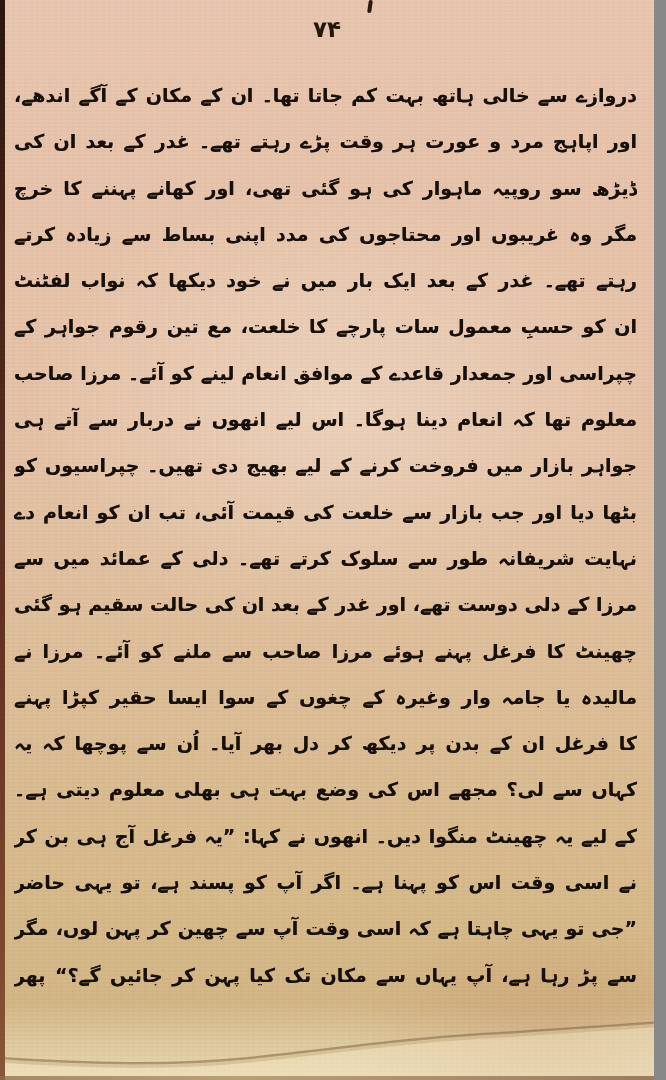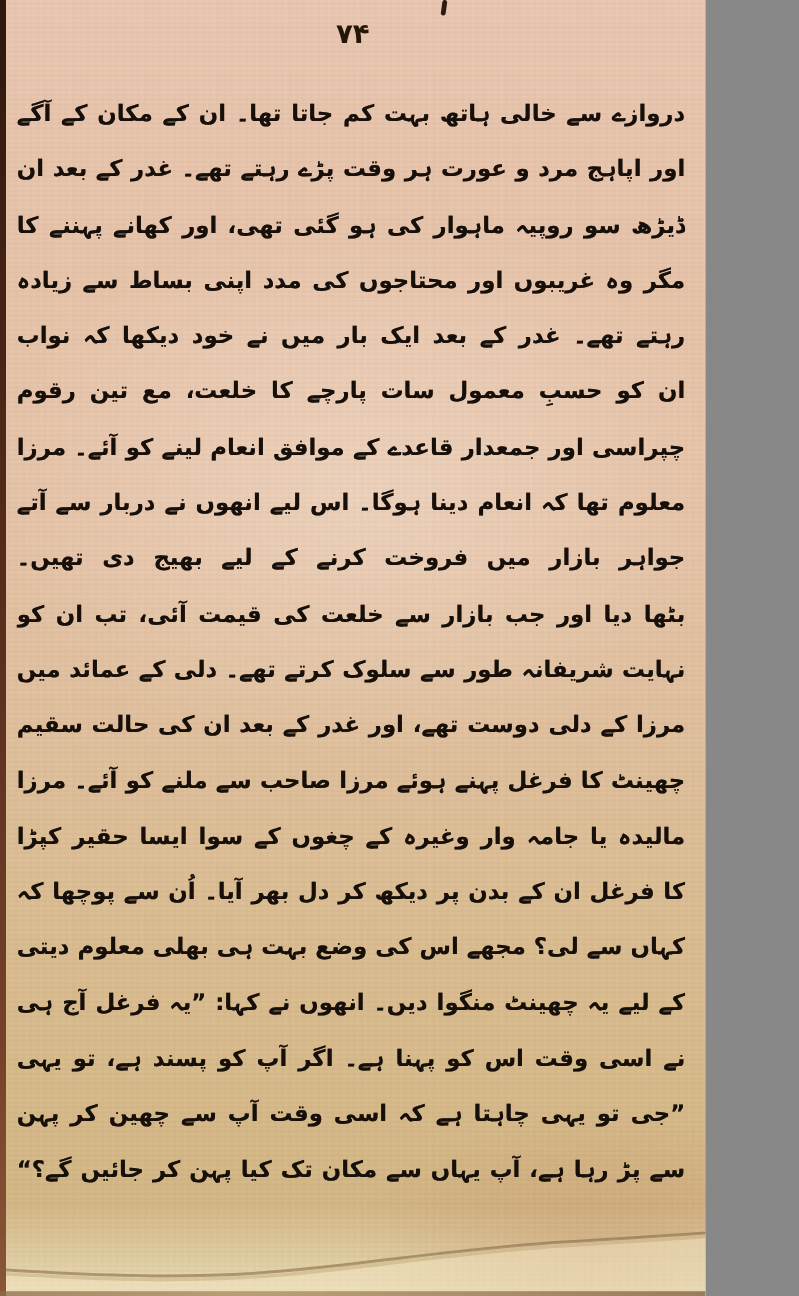--- a/index.html
+++ b/index.html
@@ -1,18 +1,18 @@
 <!DOCTYPE html>
 <html><head>
 <meta charset="utf-8">
 <style>
   html, body { margin: 0; padding: 0; background: #888; }
   .page {
     position: relative;
-    width: 588px;
+    width: 654px;
     height: 1080px;
     overflow: hidden;
     background:
       radial-gradient(ellipse 420px 300px at 52% 38%, rgba(255,246,236,0.30), rgba(255,246,236,0) 75%),
       radial-gradient(ellipse 300px 180px at 85% 97%, rgba(170,90,60,0.18), rgba(170,90,60,0) 70%),
       linear-gradient(180deg,
         #e9c6b0 0%, #e7c3ab 12%, #e6c3a9 28%, #e4c1a5 42%,
         #e0bf9e 54%, #dcbd96 64%, #d9bb8f 74%, #d6b989 84%,
         #d3b684 93%, #ddc99e 96.5%, #e8d8b2 100%);
     font-family: "DejaVu Sans", sans-serif;

